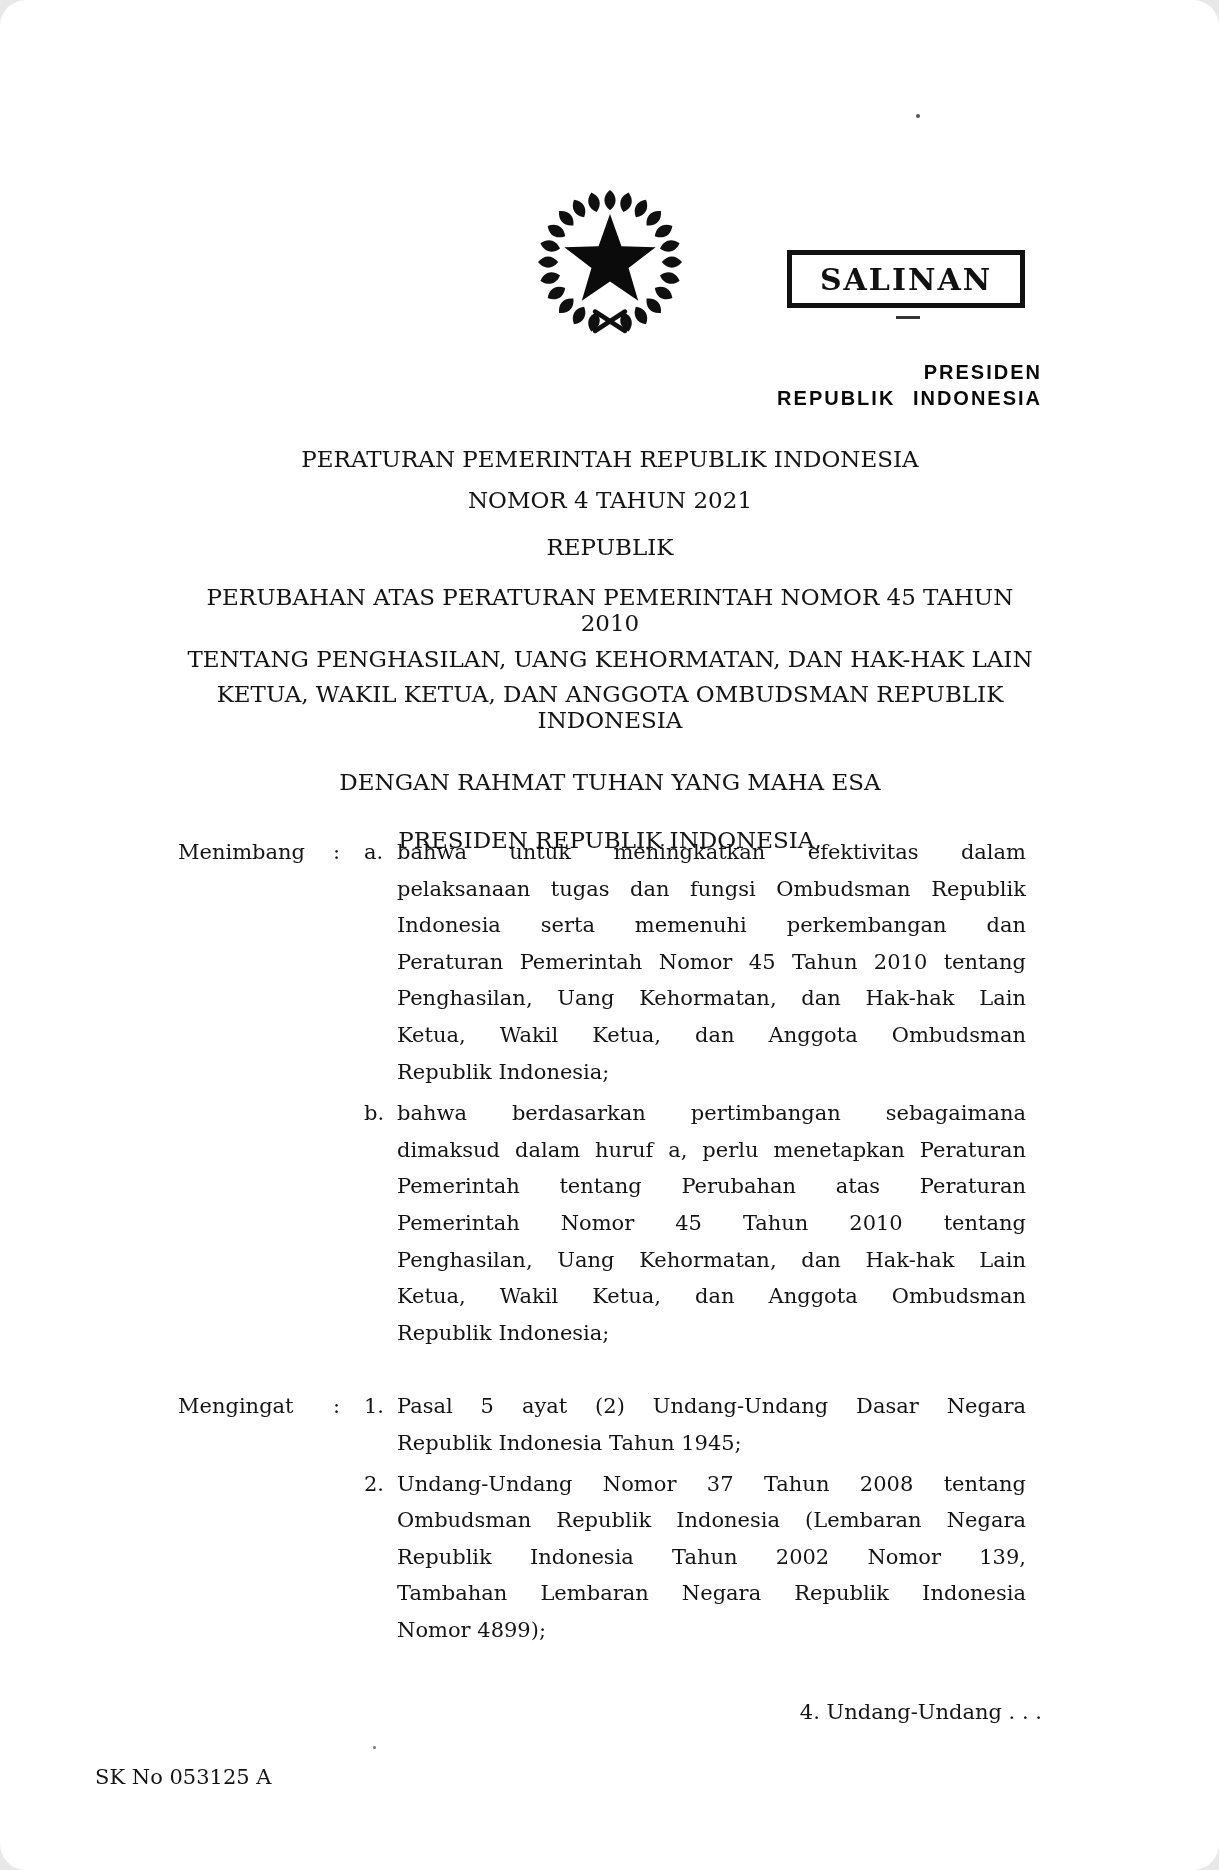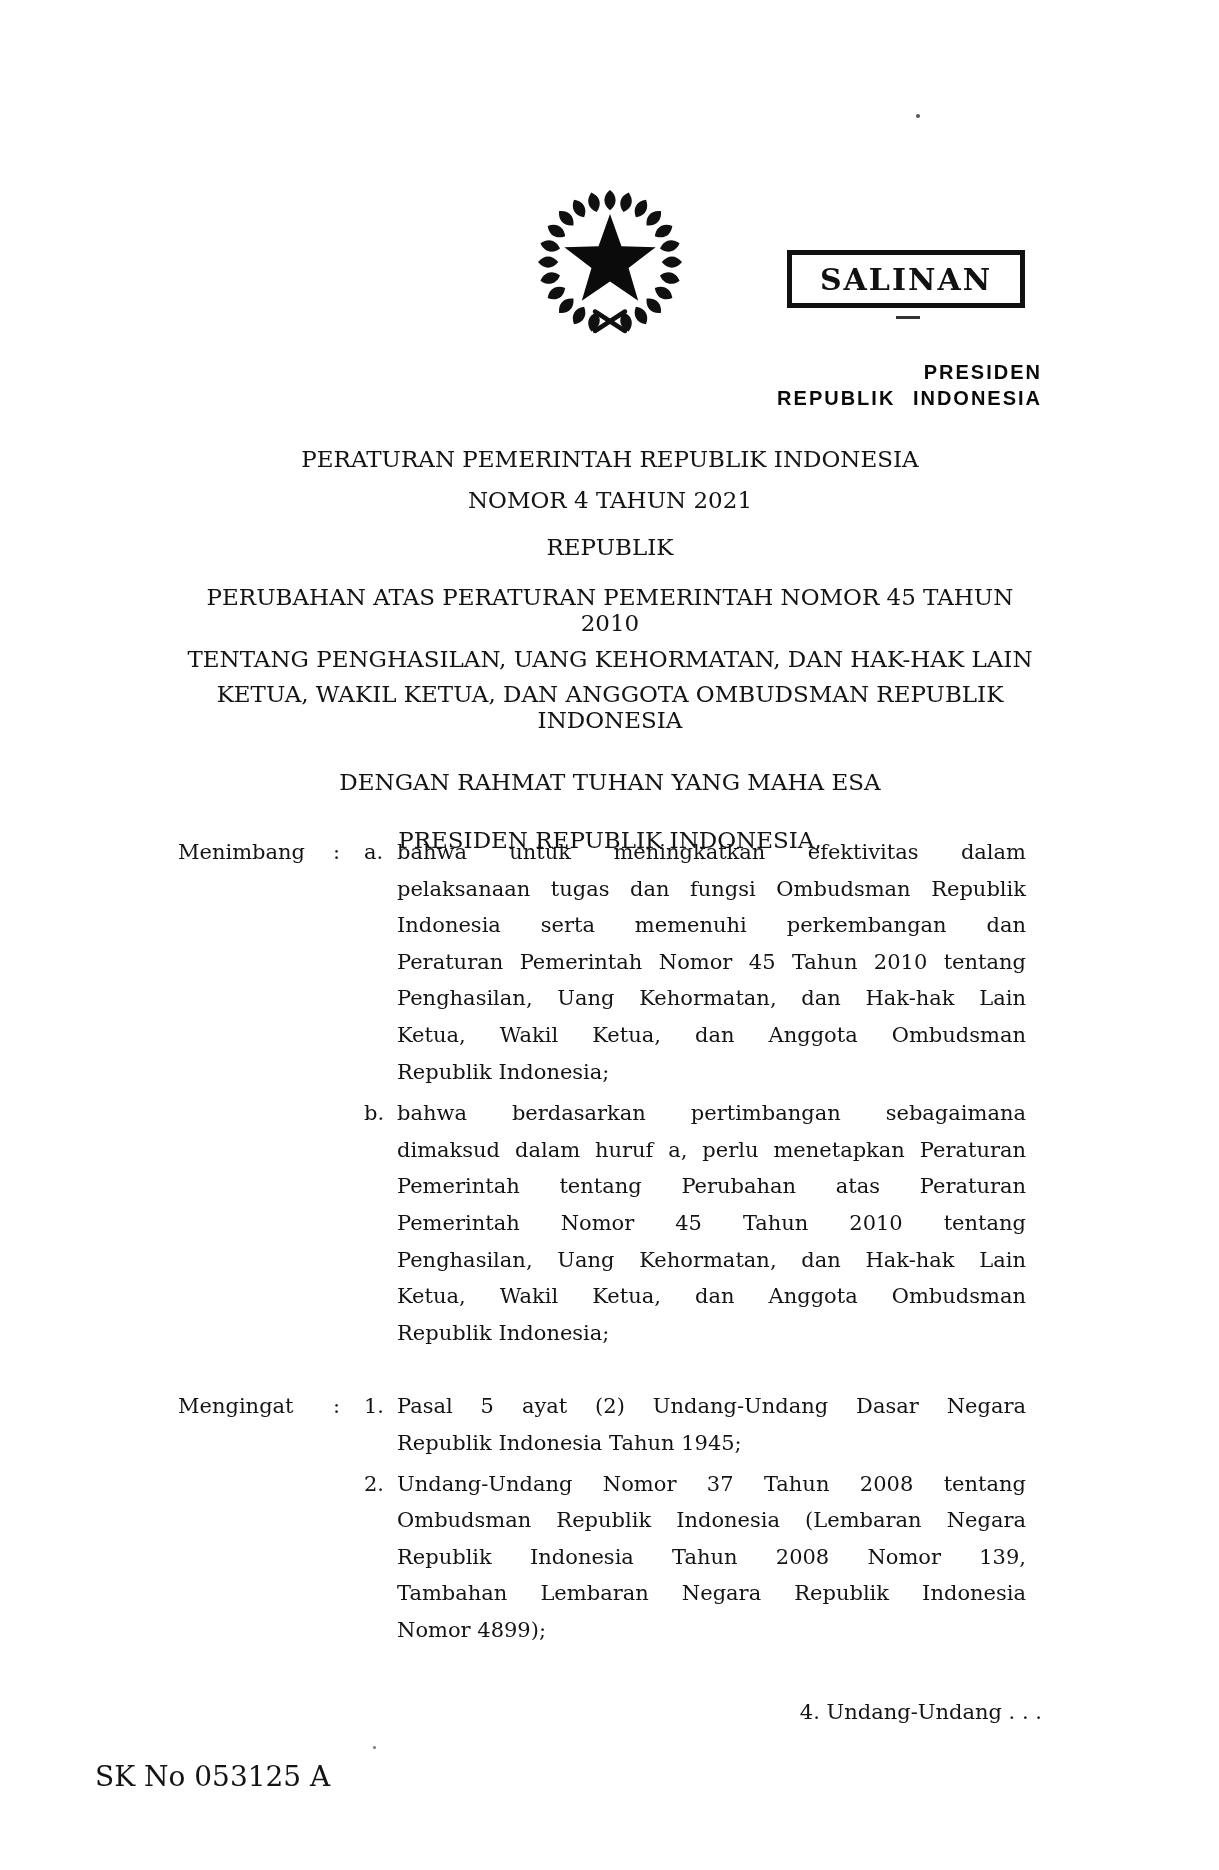--- a/index.html
+++ b/index.html
@@ -4,20 +4,21 @@
 <style>
   html,body{margin:0;padding:0;background:#e8e8e8;}
   .page{
     position:relative;
     width:1219px;height:1870px;
     margin:0 auto;
     background:#ffffff;
     font-family:"DejaVu Serif", serif;
     color:#141414;
     overflow:hidden;
+    border-radius:26px;
   }
   
   .stamp{
     position:absolute;left:787px;top:250px;width:238px;height:58px;
     border:5px solid #111;box-sizing:border-box;
     display:flex;align-items:center;justify-content:center;
     font-family:"DejaVu Serif", serif;font-weight:bold;
     font-size:30px;letter-spacing:2px;color:#111;
   }
   .stamp-dash{position:absolute;left:896px;top:316px;width:24px;height:3px;background:#333;}
@@ -49,21 +50,21 @@
   .row .lbl{text-align:left;}
   .row .col{text-align:left;}
   .row .mrk{text-align:left;}
   .jl{text-align:justify;text-align-last:justify;text-justify:inter-word;line-height:36.6px;}
   .ll{text-align:left;line-height:36.6px;}
   .row-b{margin-top:5px;}
   .row-mengingat{margin-top:37px;}
   .item2{margin-top:4px;}
   
   .catchword{position:absolute;left:178px;top:1694px;width:864px;text-align:right;font-size:21px;line-height:36px;}
-  .sk{position:absolute;left:95px;top:1762px;font-size:28px;line-height:30px;}
+  .sk{position:absolute;left:95px;top:1762px;font-size:21px;line-height:30px;}
 </style>
 </head>
 <body>
 
 <div class="page">
 
   <div class="speck-top"></div>
 
   <div class="emblem">
     <svg viewBox="0 0 200 200" width="150" height="152">
@@ -164,21 +165,21 @@
       </div>
     </div>
 
     <div class="row item2">
       <div class="lbl"></div>
       <div class="col"></div>
       <div class="mrk">2.</div>
       <div>
         <div class="jl">Undang-Undang Nomor 37 Tahun 2008 tentang</div>
         <div class="jl">Ombudsman Republik Indonesia (Lembaran Negara</div>
-        <div class="jl">Republik Indonesia Tahun 2008 Nomor 139,</div>
+        <div class="jl">Republik Indonesia Tahun 2002 Nomor 139,</div>
         <div class="jl">Tambahan Lembaran Negara Republik Indonesia</div>
         <div class="ll">Nomor 4899);</div>
       </div>
     </div>
 
   </div>
 
   <div class="catchword">4. Undang-Undang . . .</div>
 
   <div class="speck-mid"></div>

